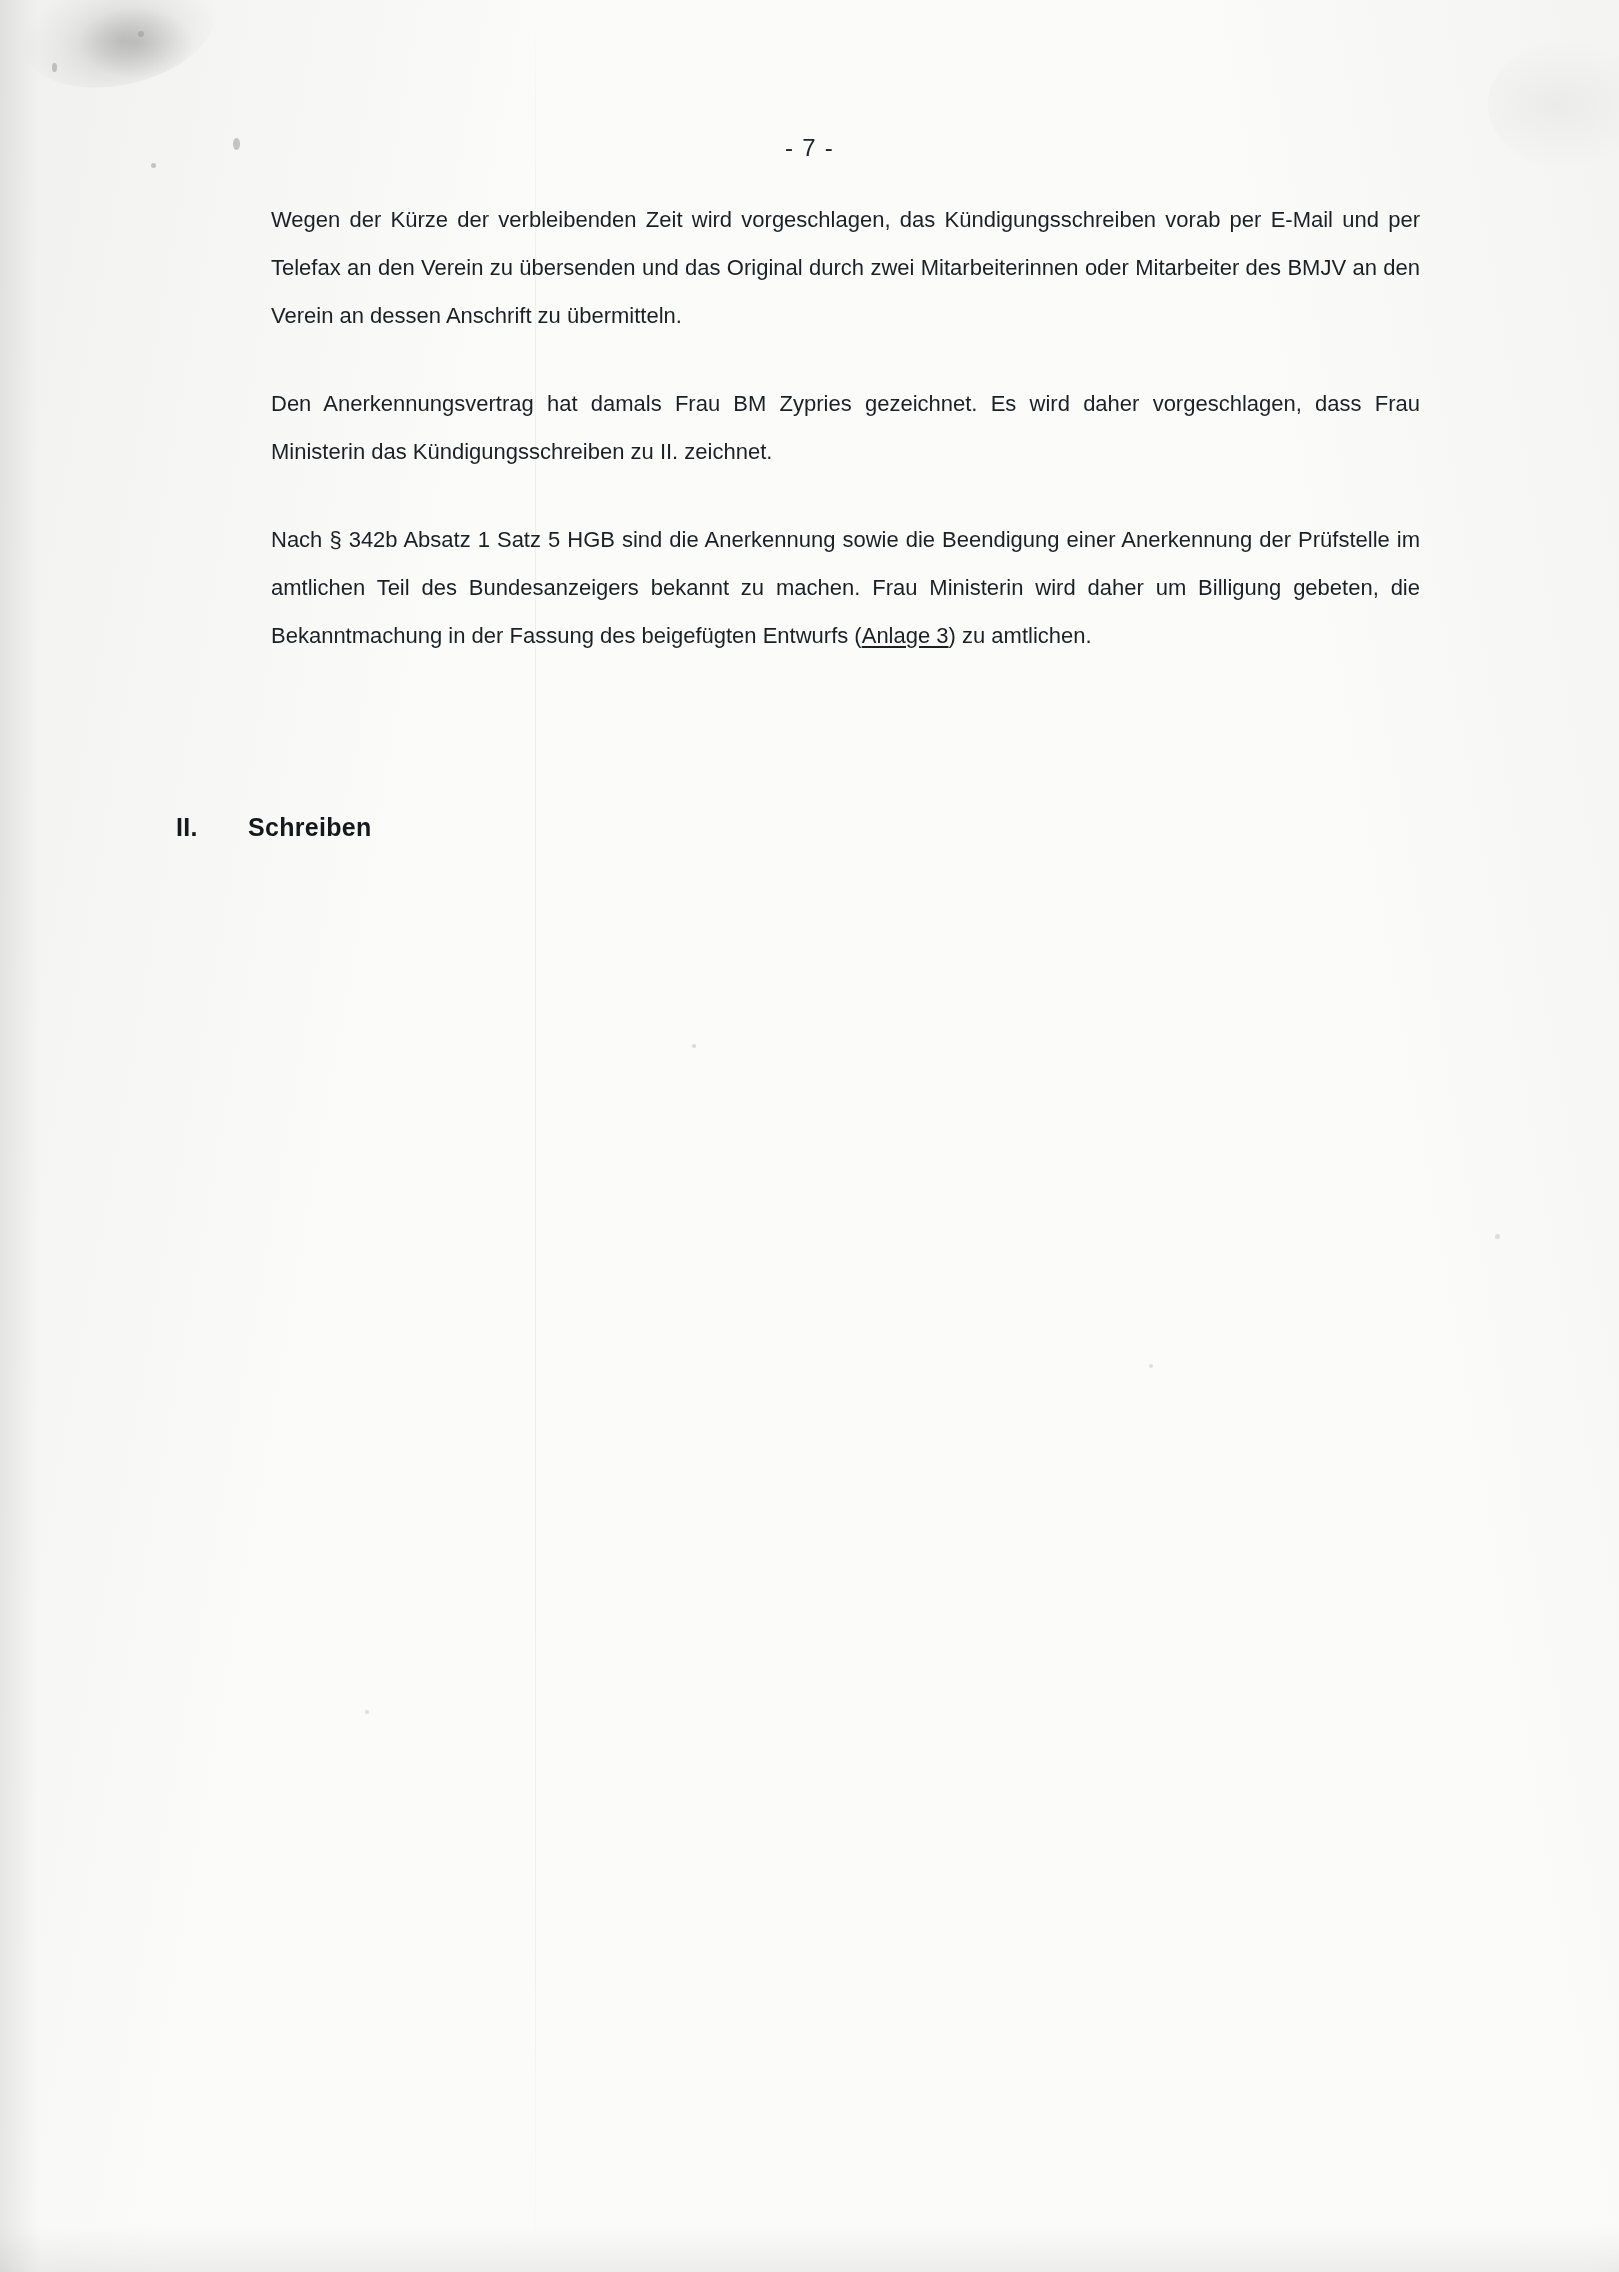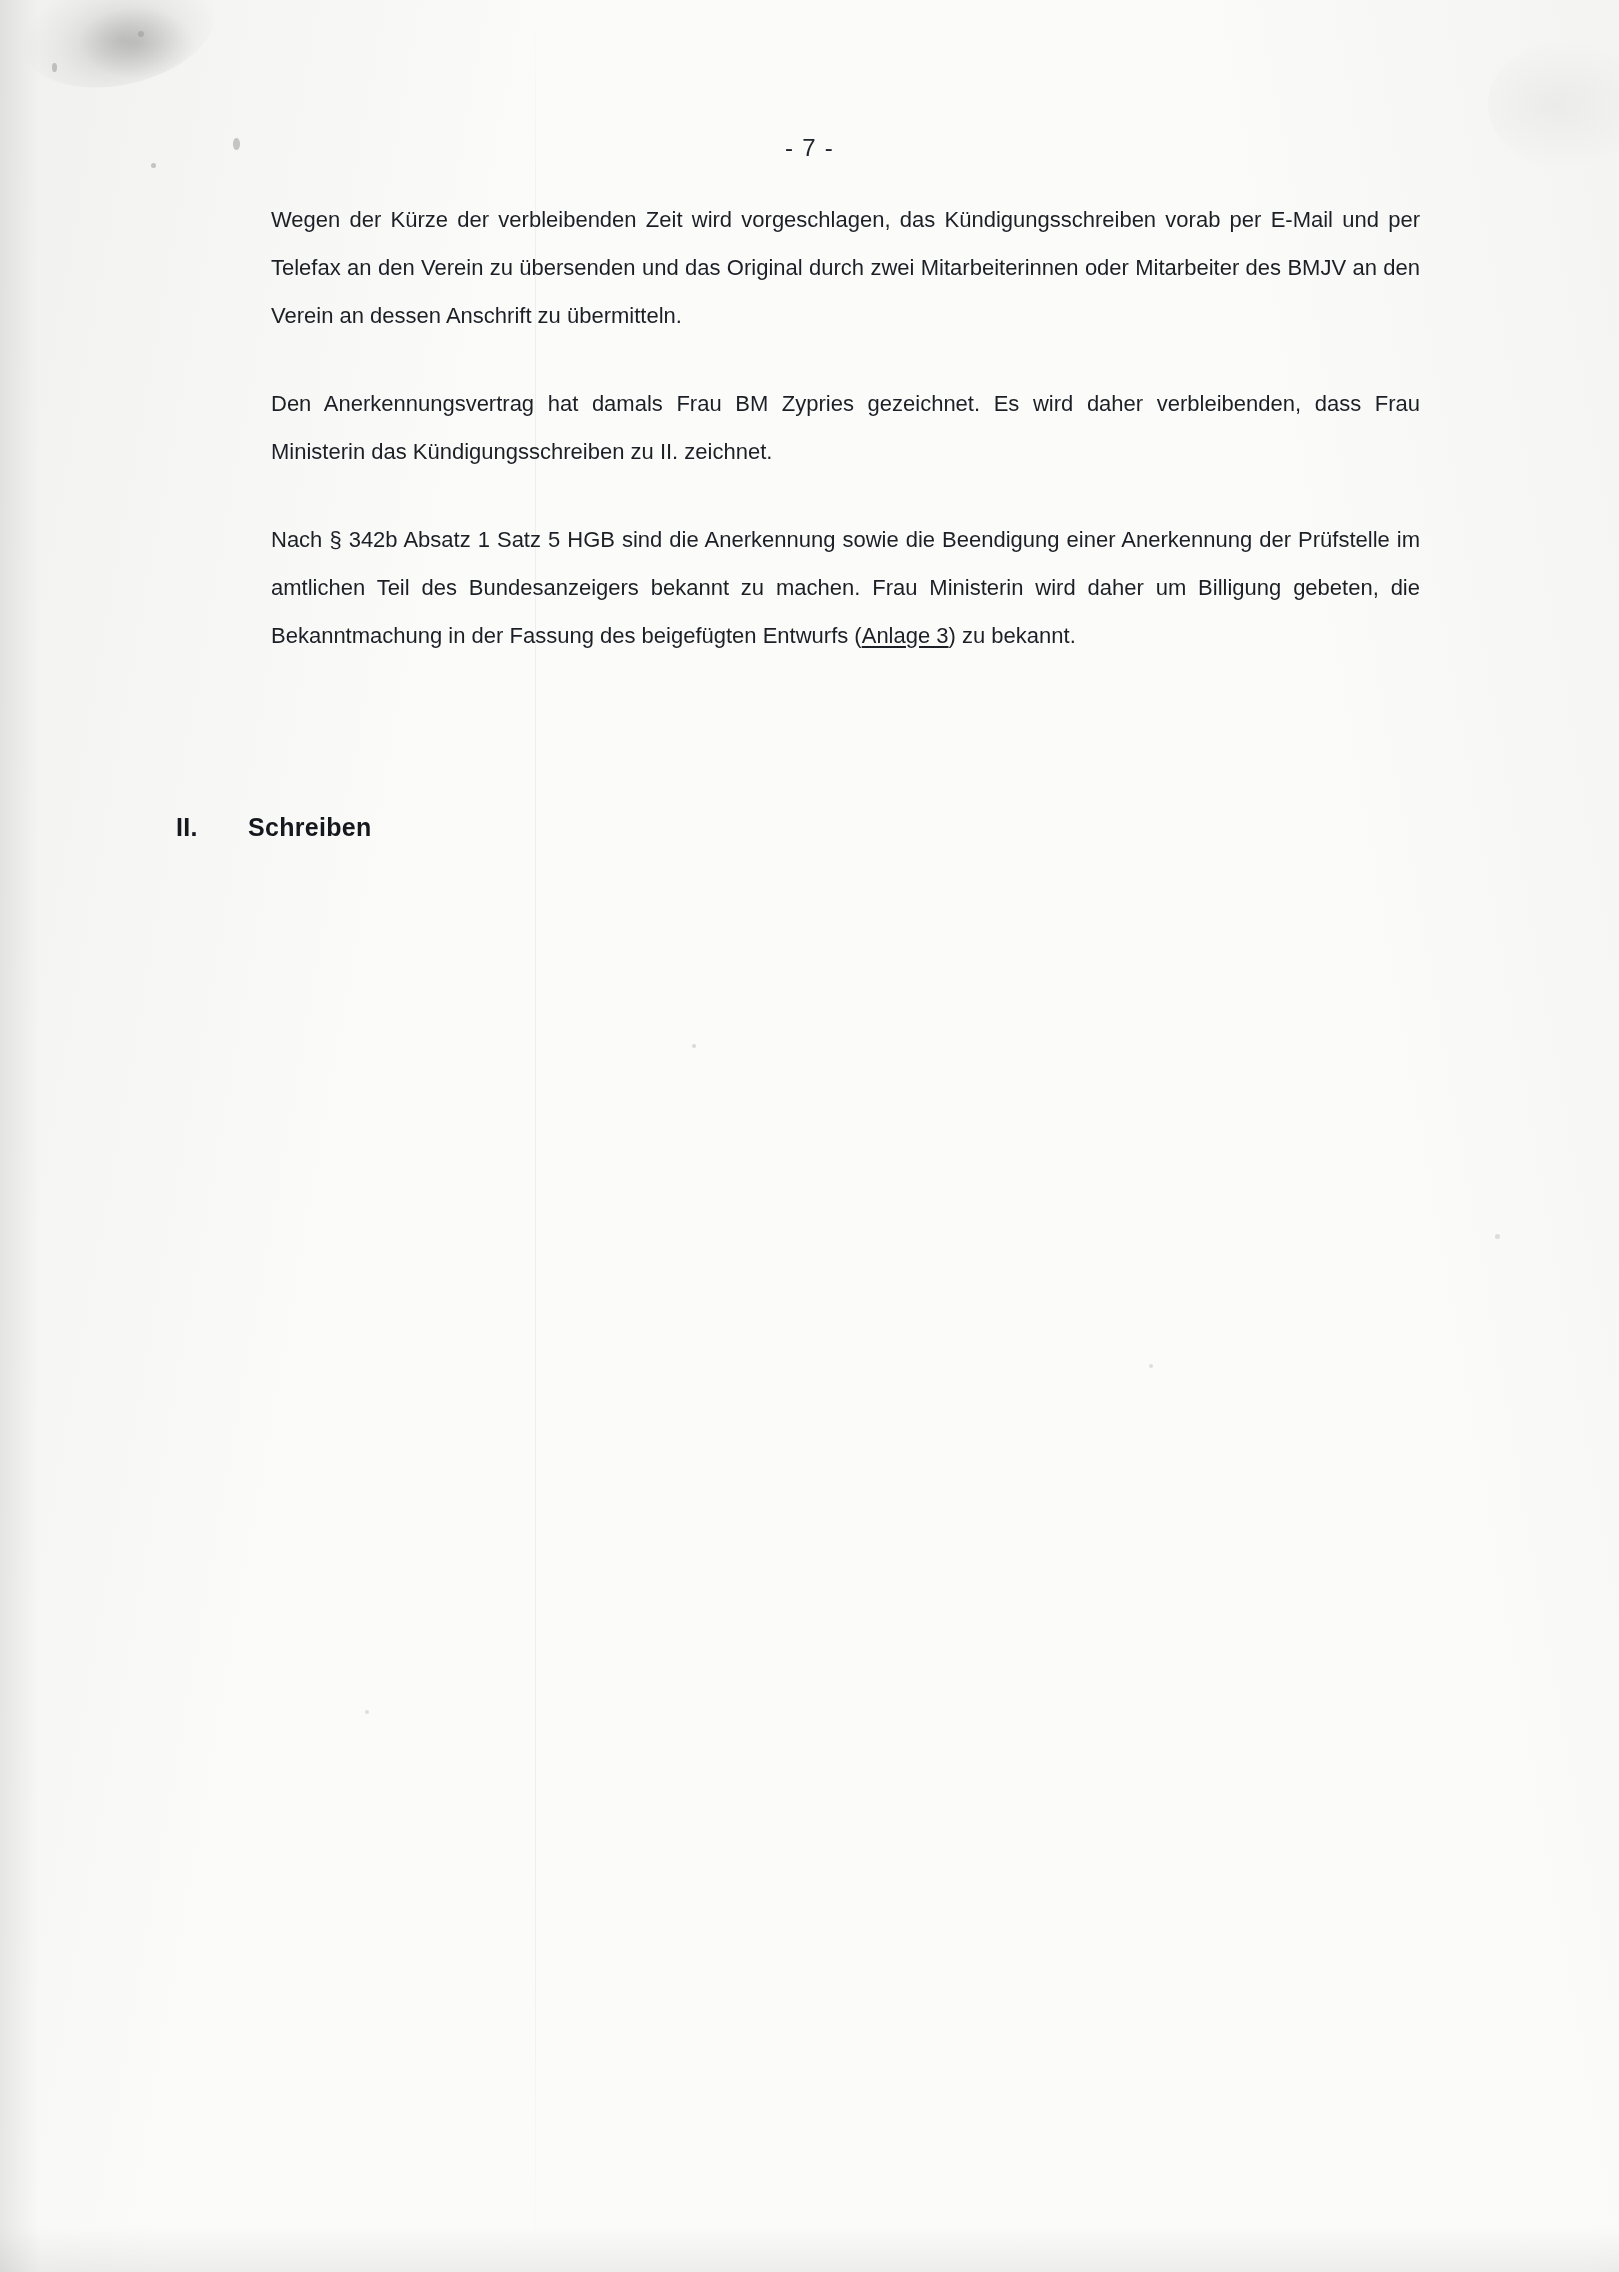--- a/index.html
+++ b/index.html
@@ -155,23 +155,23 @@
   <div class="speck" style="left:1495px; top:1234px; width:4.6px; height:4.6px; opacity:0.3;"></div>
 
   <div class="content scan-soft">
 
     <div class="page-number">- 7 -</div>
 
     <div class="body-block">
 
       <p class="para">Wegen der Kürze der verbleibenden Zeit wird vorgeschlagen, das Kündigungsschreiben vorab per E-Mail und per Telefax an den Verein zu übersenden und das Original durch zwei Mitarbeiterinnen oder Mitarbeiter des BMJV an den Verein an dessen Anschrift zu übermitteln.</p>
 
-      <p class="para">Den Anerkennungsvertrag hat damals Frau BM Zypries gezeichnet. Es wird daher verbleibenden, dass Frau Ministerin das Kündigungsschreiben zu II. zeichnet.</p>
+      <p class="para">Den Anerkennungsvertrag hat damals Frau BM Zypries gezeichnet. Es wird daher vorgeschlagen, dass Frau Ministerin das Kündigungsschreiben zu II. zeichnet.</p>
 
-      <p class="para"><span>Nach § 342b Absatz 1 Satz 5 HGB sind die Anerkennung sowie die Beendigung einer Anerkennung der Prüfstelle im amtlichen Teil des Bundesanzeigers bekannt zu machen. Frau Ministerin wird daher um Billigung gebeten, die Bekanntmachung in der Fassung des beigefügten Entwurfs (</span><span class="u-underline">Anlage 3</span><span>) zu bekannt.</span></p>
+      <p class="para"><span>Nach § 342b Absatz 1 Satz 5 HGB sind die Anerkennung sowie die Beendigung einer Anerkennung der Prüfstelle im amtlichen Teil des Bundesanzeigers bekannt zu machen. Frau Ministerin wird daher um Billigung gebeten, die Bekanntmachung in der Fassung des beigefügten Entwurfs (</span><span class="u-underline">Anlage 3</span><span>) zu amtlichen.</span></p>
 
     </div>
 
     <div class="section">
       <span class="num">II.</span><span>Schreiben</span>
     </div>
 
   </div>
 </div>
 

